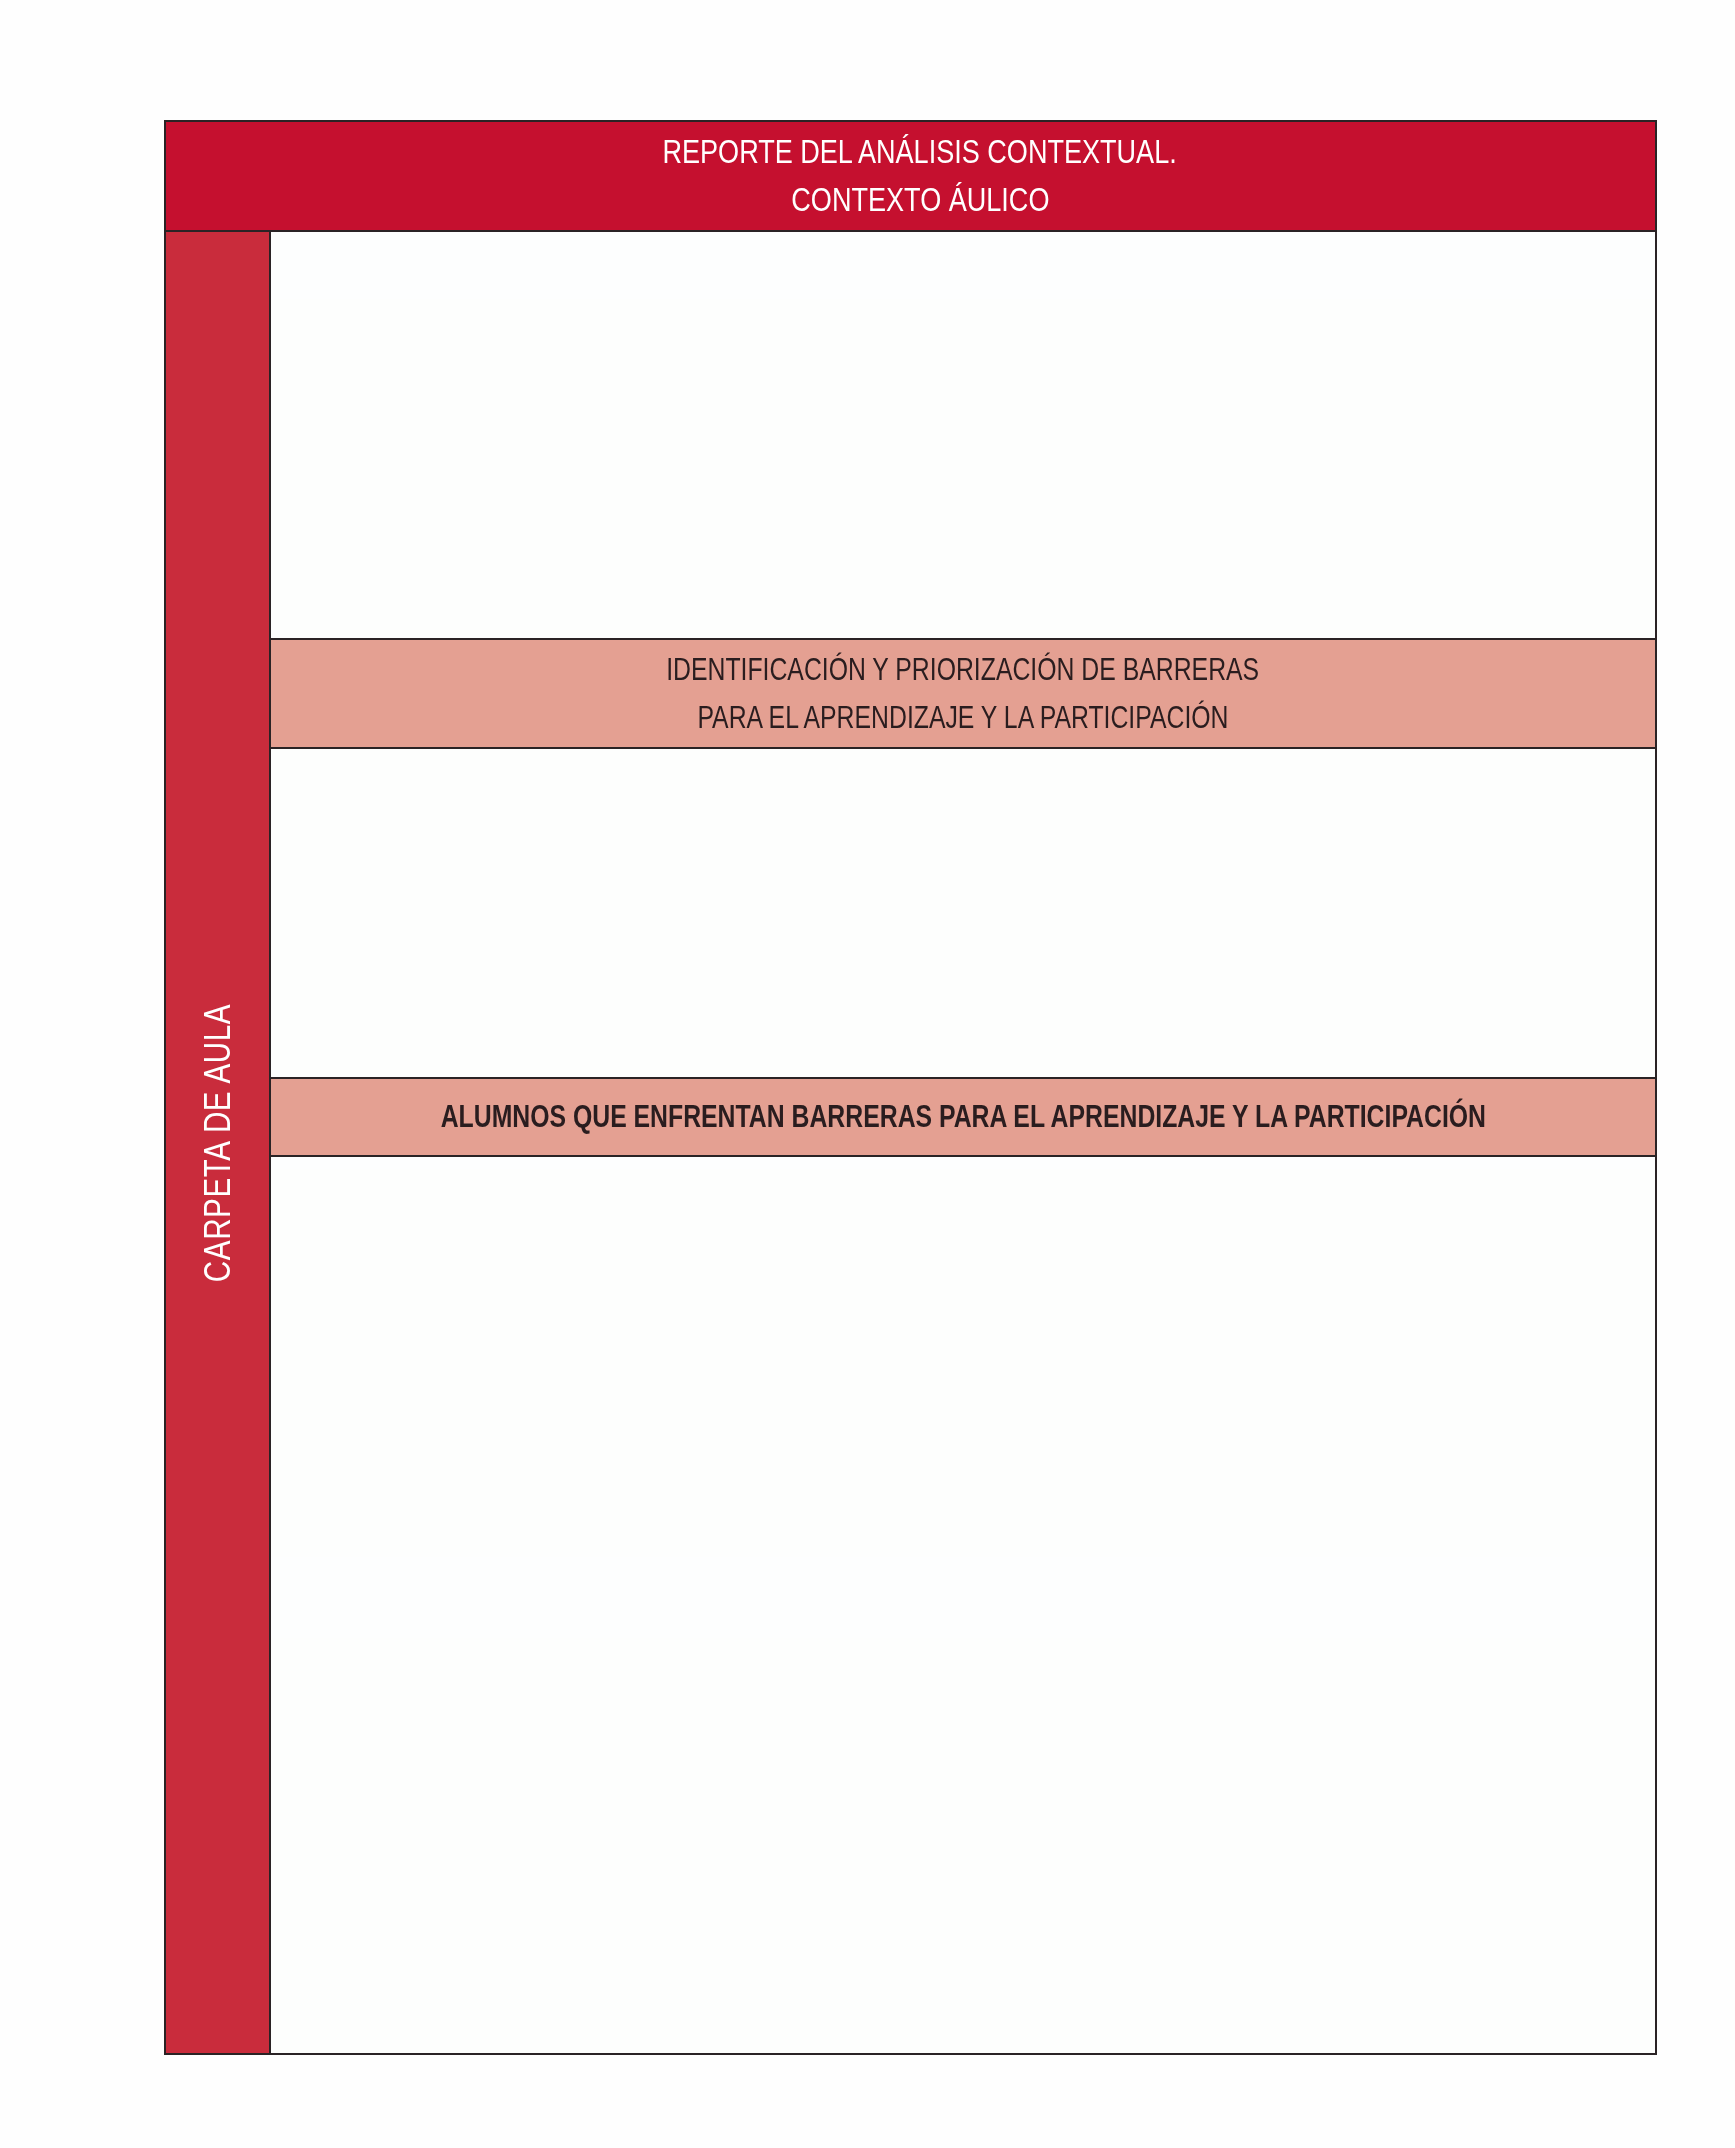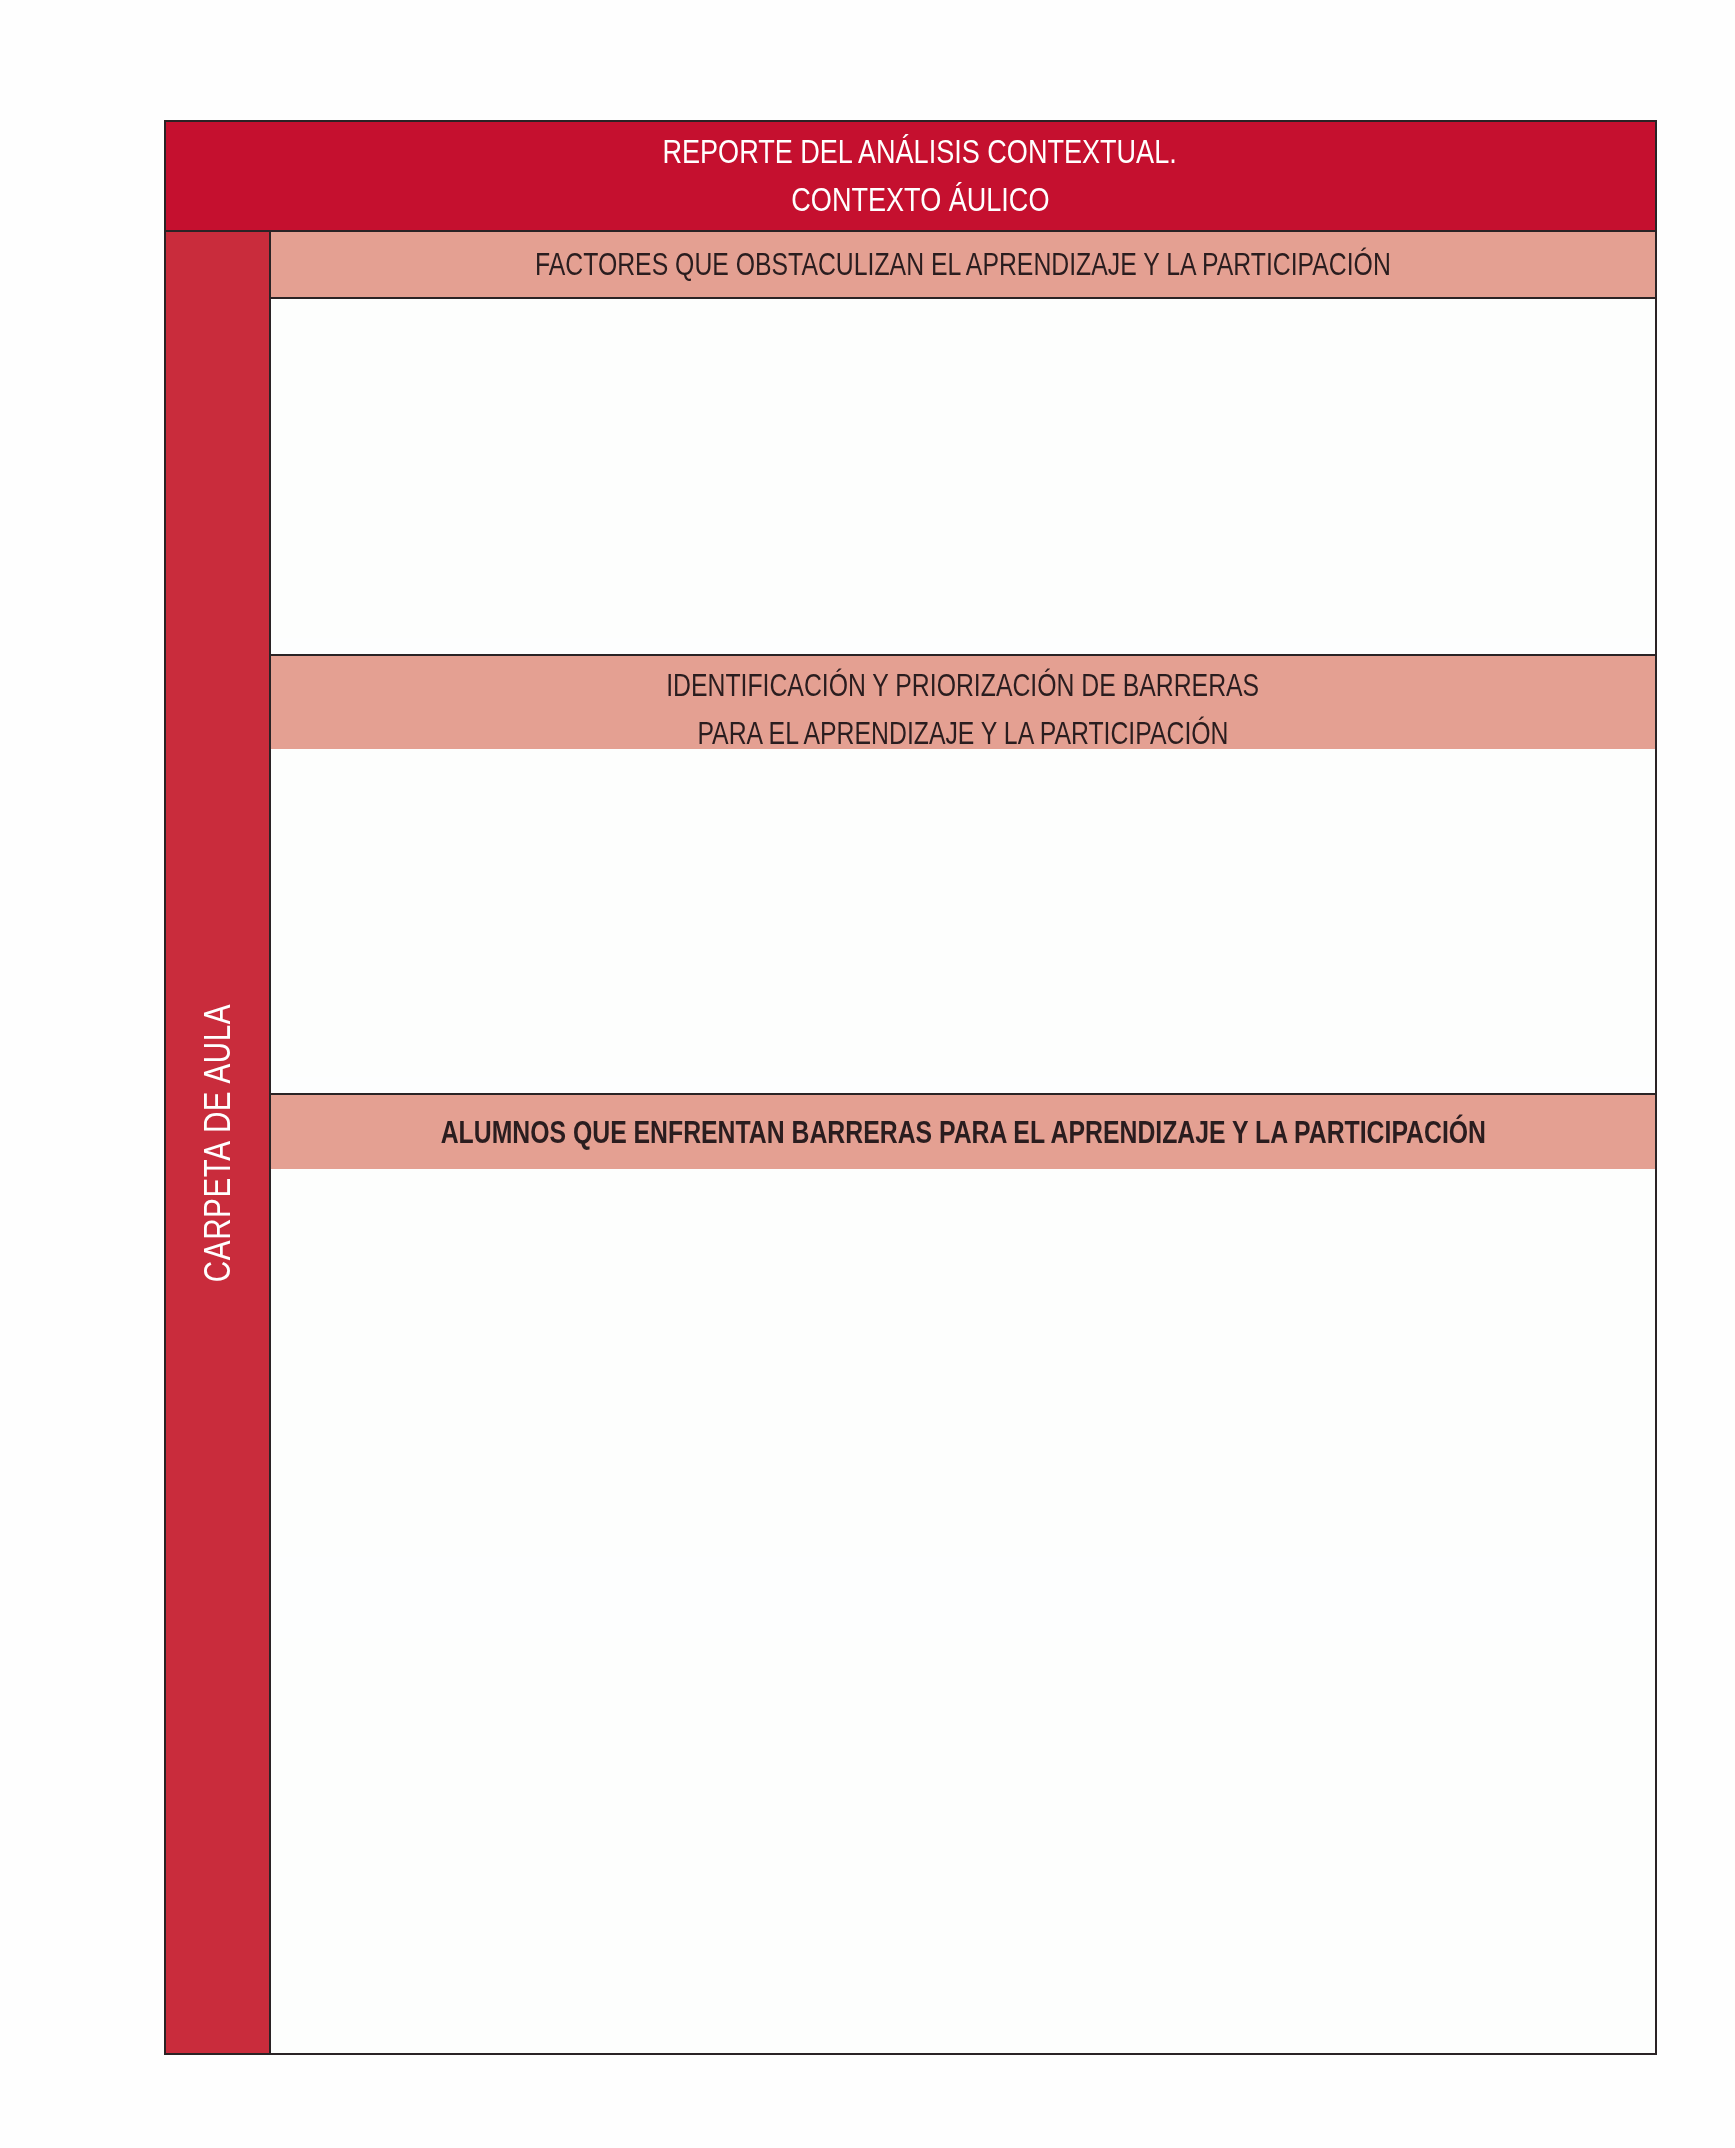--- a/index.html
+++ b/index.html
@@ -32,21 +32,21 @@
     transform:translate(-50%,-50%) rotate(-90deg) scaleX(0.82);
     color:#ffffff; font-size:36px; white-space:nowrap; letter-spacing:0.8px;
   }
   .band {
     position:absolute; left:105px; right:0;
     background:#e4a092; box-sizing:border-box;
     border-bottom:2.5px solid #2a2325;
     display:flex; flex-direction:column; align-items:center; justify-content:center;
     color:#2a1d1f;
   }
-  .band.bt { border-top:2.5px solid #2a2325;margin-top:16px; }
+  .band.bt { border-top:2.5px solid #2a2325; }
   .band .line {
     font-size:31px; line-height:48px; white-space:nowrap;
     display:inline-block; transform:scaleX(0.8);
   }
   .content {
     position:absolute; left:105px; right:0; background:#fdfefd;
   }
 </style>
 </head>
 <body>
@@ -55,23 +55,20 @@
 
   <div class="header">
     <span class="line">REPORTE DEL ANÁLISIS CONTEXTUAL.</span>
     <span class="line">CONTEXTO ÁULICO</span>
   </div>
 
   <div class="sidebar">
     <span class="vlabel">CARPETA DE AULA</span>
   </div>
 
-  <div class="band" style="top:110px;height:67px;">
-    <span class="line">FACTORES QUE OBSTACULIZAN EL APRENDIZAJE Y LA PARTICIPACIÓN</span>
-  </div>
   <div class="content" style="top:177px;height:339px;">
     <span></span>
   </div>
 
   <div class="band bt" style="top:516px;height:111px;">
     <span class="line">IDENTIFICACIÓN Y PRIORIZACIÓN DE BARRERAS</span>
     <span class="line">PARA EL APRENDIZAJE Y LA PARTICIPACIÓN</span>
   </div>
   <div class="content" style="top:627px;height:328px;">
     <span></span>

